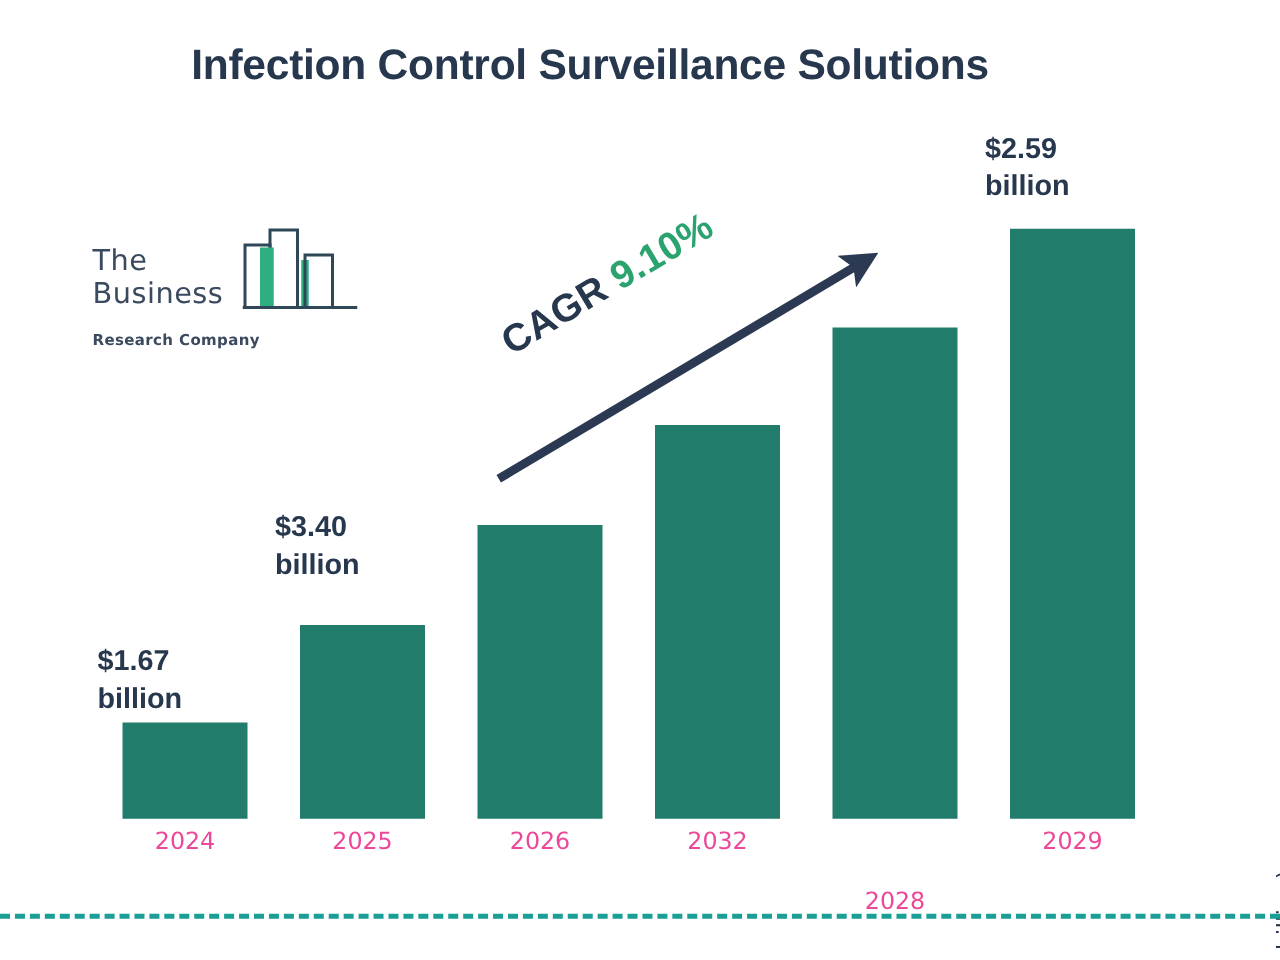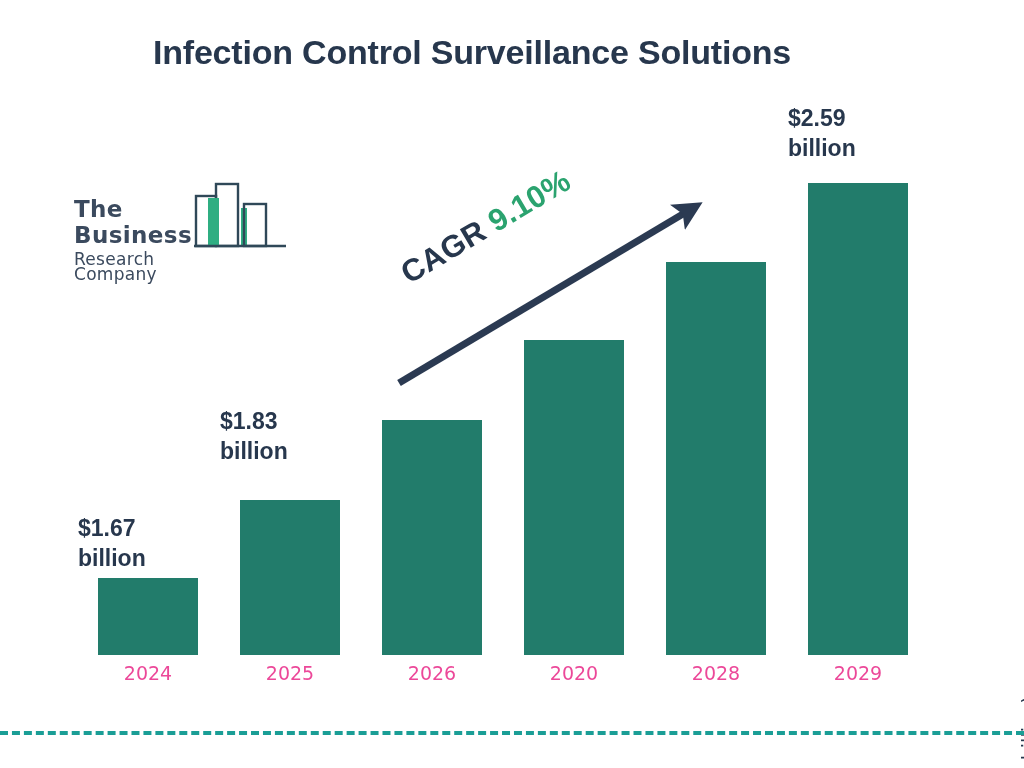--- a/index.html
+++ b/index.html
@@ -50,30 +50,30 @@
     top: 14px;
     width: 150px;
     color: #3b4a5e;
   }
   .logo-text .lt-main {
     display: block;
     font-size: 23px;
     line-height: 26px;
     letter-spacing: 0.4px;
     font-family: "DejaVu Sans", sans-serif;
-    font-weight: 700;
+    font-weight: 400;
   }
   .logo-text .lt-sub {
     display: block;
-    font-size: 17px;
+    font-size: 12px;
     line-height: 15px;
     letter-spacing: 0.3px;
     font-family: "DejaVu Sans", sans-serif;
-    font-weight: 400;
-    margin-top: 4px;
+    font-weight: 700;
+    margin-top: 17px;
   }
   .logo-mark {
     position: absolute;
     left: 120px;
     top: 0;
     width: 92px;
     height: 70px;
   }
 
   
@@ -192,33 +192,33 @@
 
     <div class="bar" style="left:98px; width:100px; height:77px;"></div>
     <div class="bar-value" style="left:78px; width:140px; top:483px;margin-top:30px;">
       <span>$1.67</span><br>
       <span>billion</span>
     </div>
     <div class="x-label" style="left:98px; width:100px;">2024</div>
 
     <div class="bar" style="left:240px; width:100px; height:155px;"></div>
     <div class="bar-value" style="left:220px; width:140px; top:406px;">
-      <span>$1.83</span><br>
+      <span>$3.40</span><br>
       <span>billion</span>
     </div>
     <div class="x-label" style="left:240px; width:100px;">2025</div>
 
     <div class="bar" style="left:382px; width:100px; height:235px;"></div>
     <div class="x-label" style="left:382px; width:100px;">2026</div>
 
     <div class="bar" style="left:524px; width:100px; height:315px;"></div>
-    <div class="x-label" style="left:524px; width:100px;">2020</div>
+    <div class="x-label" style="left:524px; width:100px;">2032</div>
 
     <div class="bar" style="left:666px; width:100px; height:393px;"></div>
-    <div class="x-label" style="left:666px; width:100px;">2028</div>
+    <div class="x-label" style="left:666px; width:100px;margin-top:48px;">2028</div>
 
     <div class="bar" style="left:808px; width:100px; height:472px;"></div>
     <div class="bar-value" style="left:788px; width:140px; top:103px;">
       <span>$2.59</span><br>
       <span>billion</span>
     </div>
     <div class="x-label" style="left:808px; width:100px;">2029</div>
 
   </div>
 

